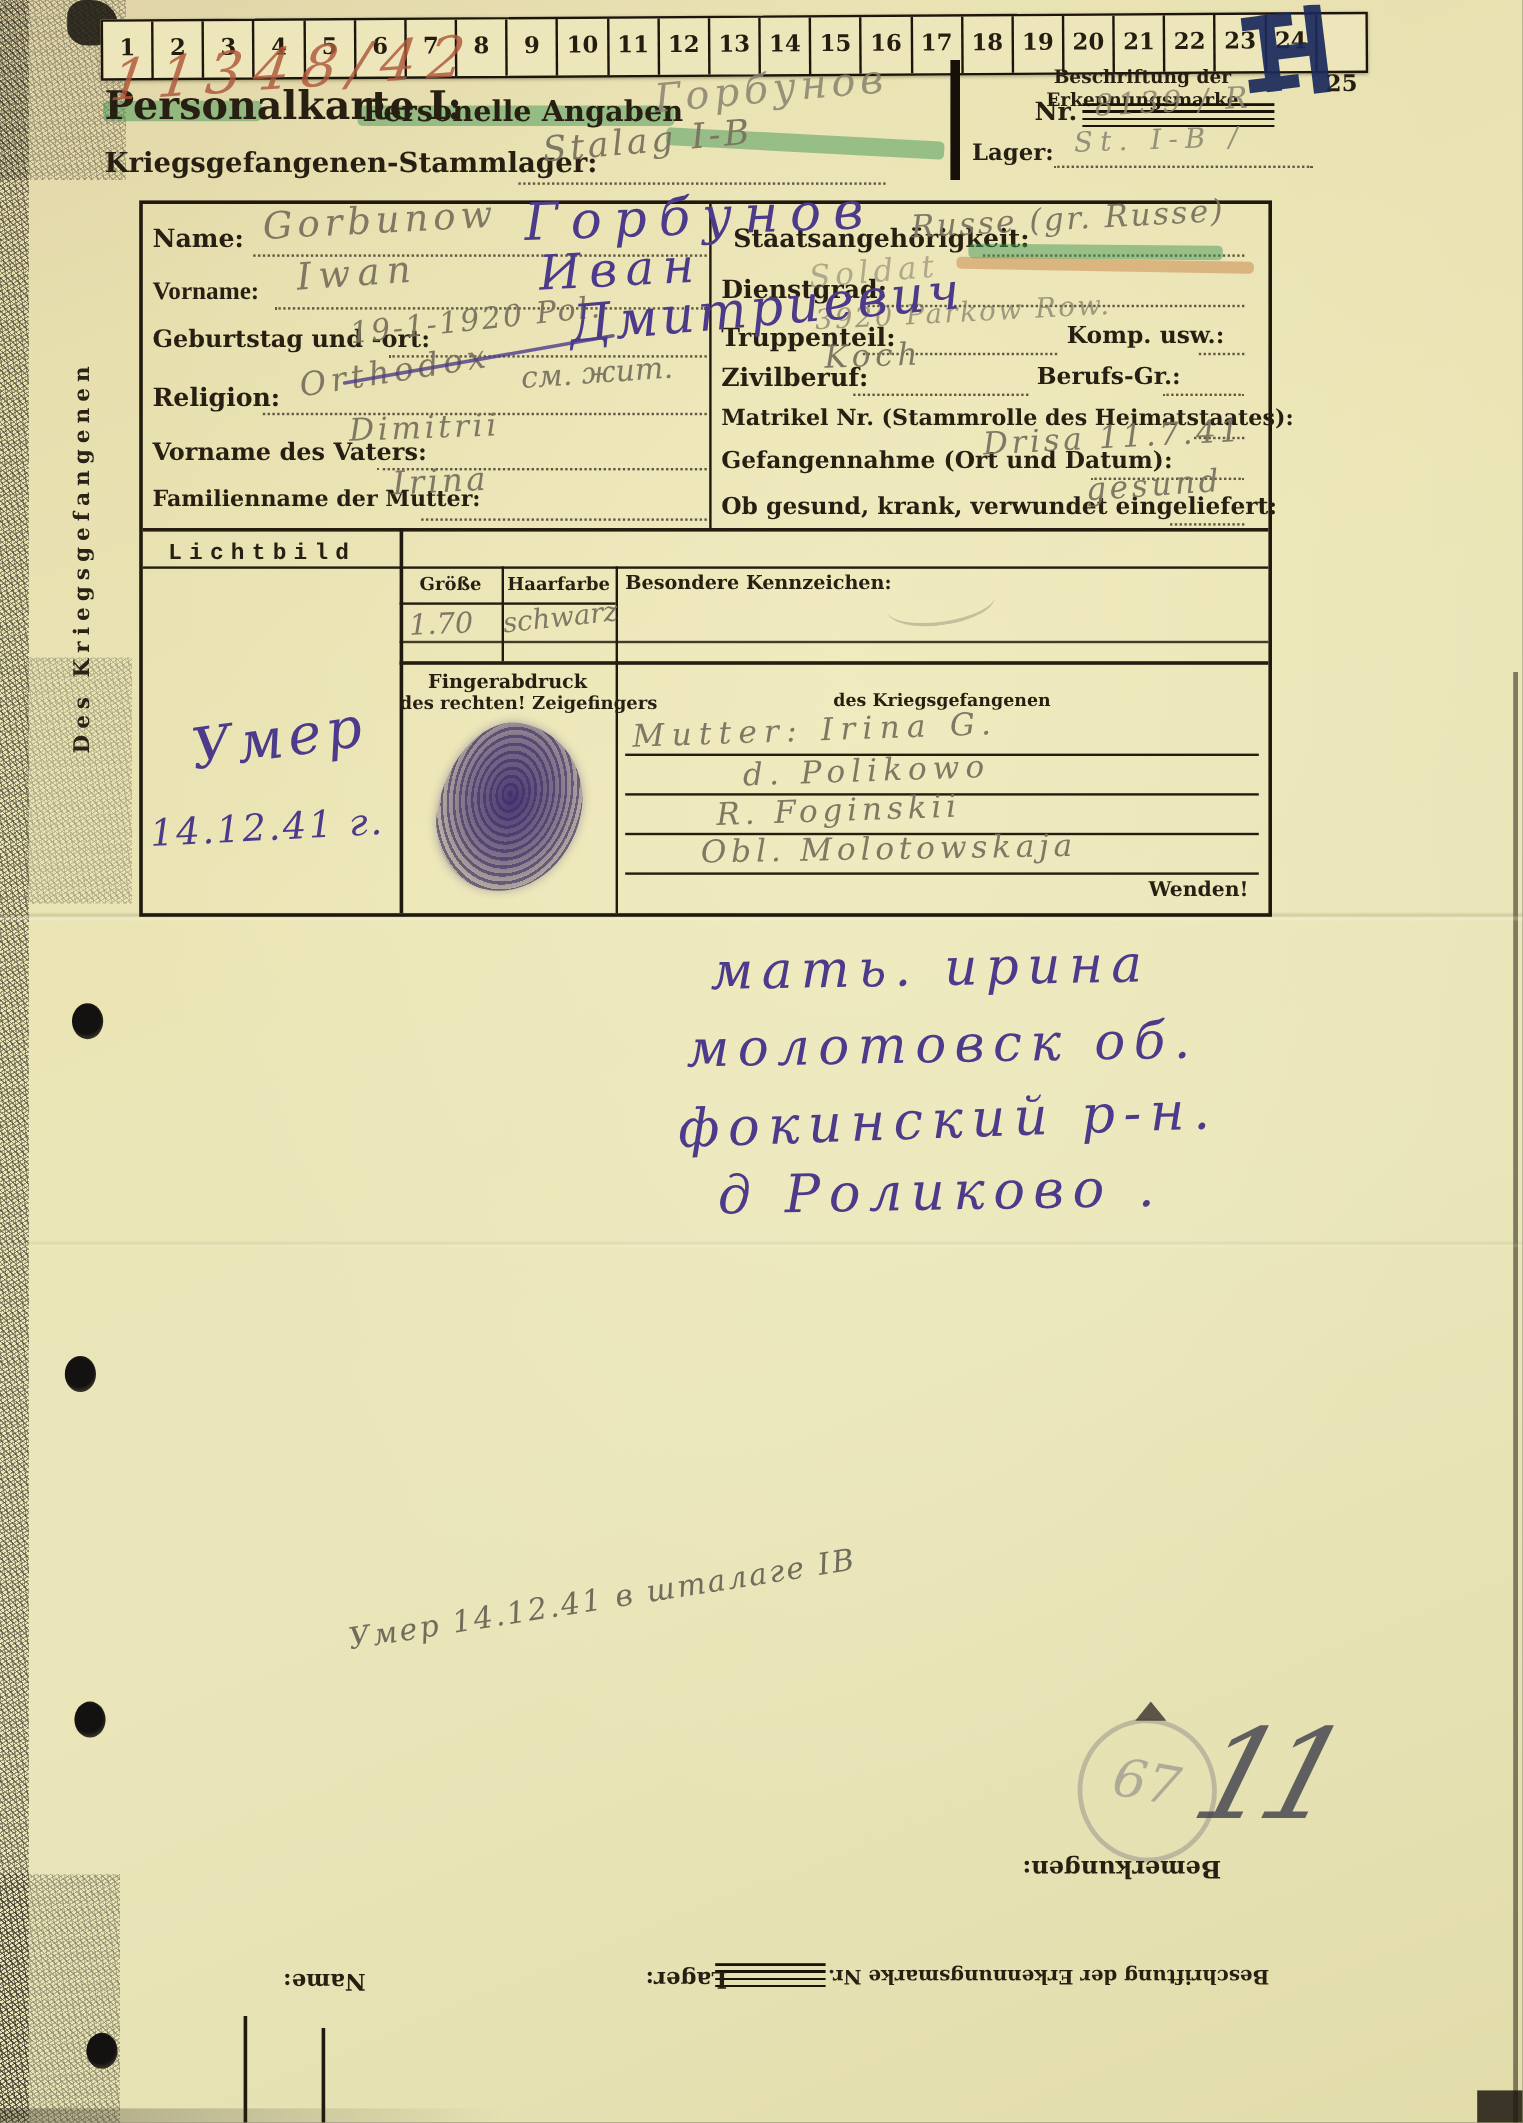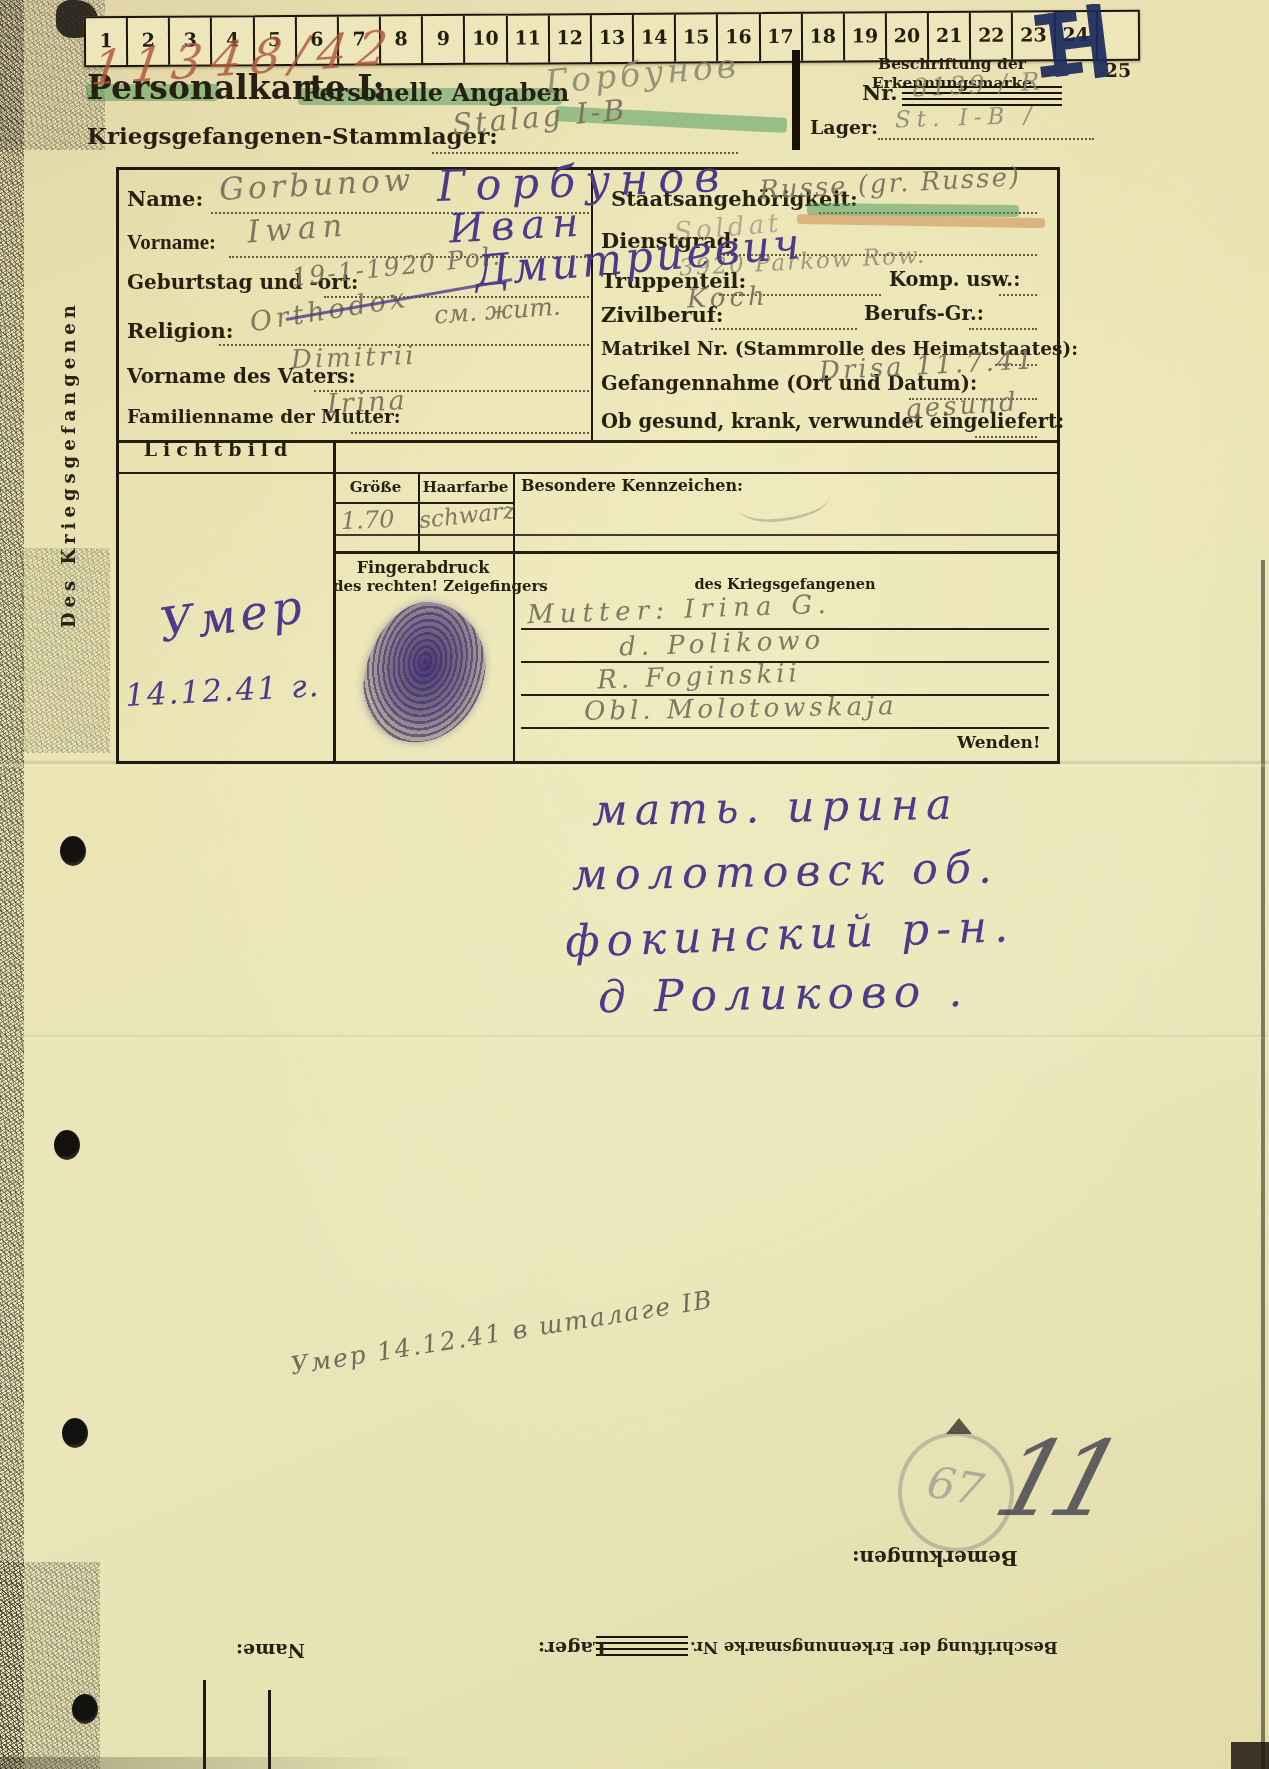--- a/index.html
+++ b/index.html
@@ -177,21 +177,21 @@
     <div class="abs hand pencil nowrap" style="left:640px;top:-2px;font-size:26px;letter-spacing:2px;transform:rotate(-3deg);">Russe (gr. Russe)</div>
     <div class="abs hlgreen" style="left:688px;top:34px;width:212px;height:12px;transform:rotate(.5deg);"></div>
     <div class="abs hlorange" style="left:678px;top:46px;width:248px;height:10px;transform:rotate(1deg);"></div>
     <div class="abs hand pencil nowrap" style="left:555px;top:42px;font-size:26px;letter-spacing:4px;transform:rotate(-5deg);opacity:.55;">Soldat</div>
     <div class="abs hand pencil nowrap" style="left:560px;top:78px;font-size:23px;letter-spacing:2px;transform:rotate(-3deg);opacity:.7;">3920 Parkow Row.</div>
     <div class="abs hand pencil nowrap" style="left:568px;top:112px;font-size:26px;letter-spacing:4px;transform:rotate(-2deg);">Koch</div>
     <div class="abs hand pencil nowrap" style="left:700px;top:180px;font-size:26px;letter-spacing:3px;transform:rotate(-3deg);">Drisa 11.7.41</div>
     <div class="abs hand pencil nowrap" style="left:786px;top:220px;font-size:26px;letter-spacing:3px;transform:rotate(-4deg);">gesund</div>
 
     <div class="abs line" style="left:0;top:270px;width:938px;height:3px;"></div>
-    <div class="abs print b ctr nowrap" style="left:0;top:268px;width:199px;font-size:19px;letter-spacing:6px;">Lichtbild</div>
+    <div class="abs print b ctr nowrap" style="left:0;top:280px;width:199px;font-size:19px;letter-spacing:6px;font-family:Liberation Mono, monospace;">Lichtbild</div>
     <div class="abs line" style="left:0;top:302px;width:938px;height:2px;"></div>
     <div class="abs vline" style="left:214px;top:270px;width:3px;height:321px;"></div>
     <div class="abs vline" style="left:299px;top:302px;width:2px;height:79px;"></div>
     <div class="abs vline" style="left:394px;top:302px;width:2px;height:289px;"></div>
 
     <div class="abs print b ctr" style="left:214px;top:308px;width:85px;font-size:15px;">Größe</div>
     <div class="abs print b ctr" style="left:299px;top:308px;width:95px;font-size:15px;">Haarfarbe</div>
     <div class="abs print b nowrap" style="left:402px;top:306px;font-size:16px;">Besondere Kennzeichen:</div>
     <div class="abs line" style="left:214px;top:332px;width:180px;height:2px;"></div>
     <div class="abs hand pencil nowrap" style="left:222px;top:336px;font-size:24px;transform:rotate(-2deg);">1.70</div>

